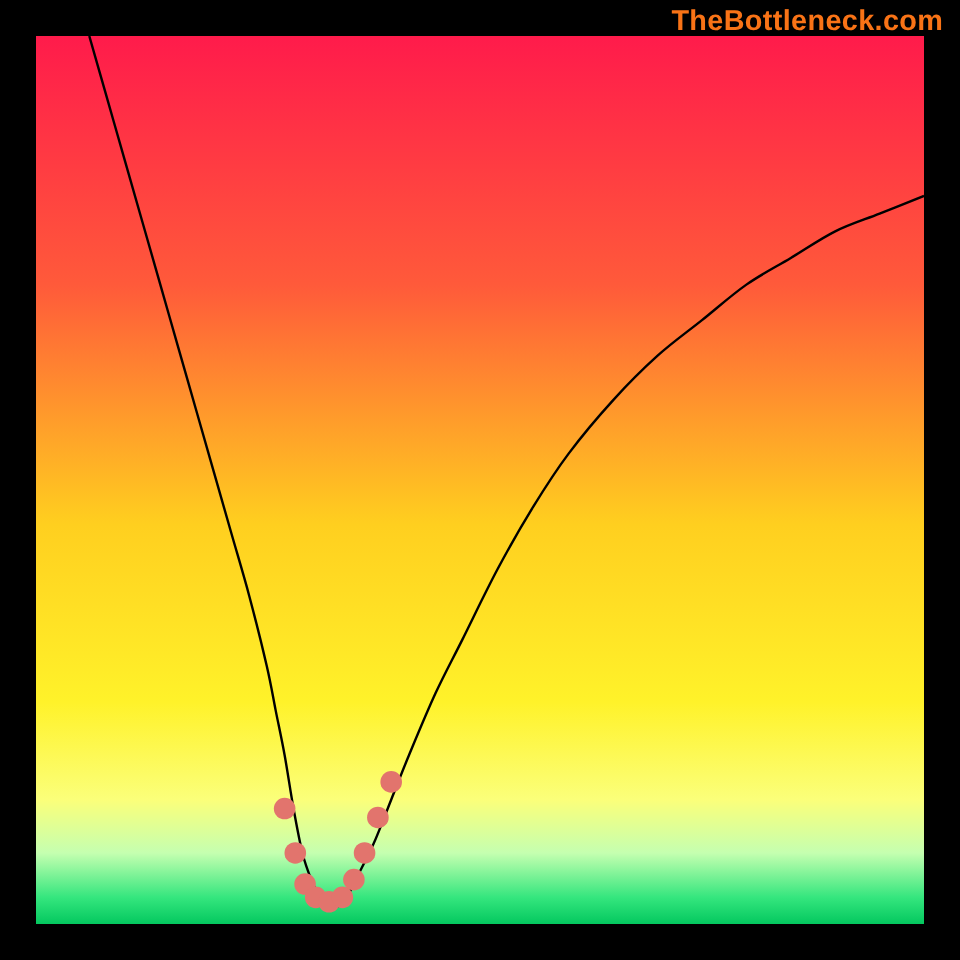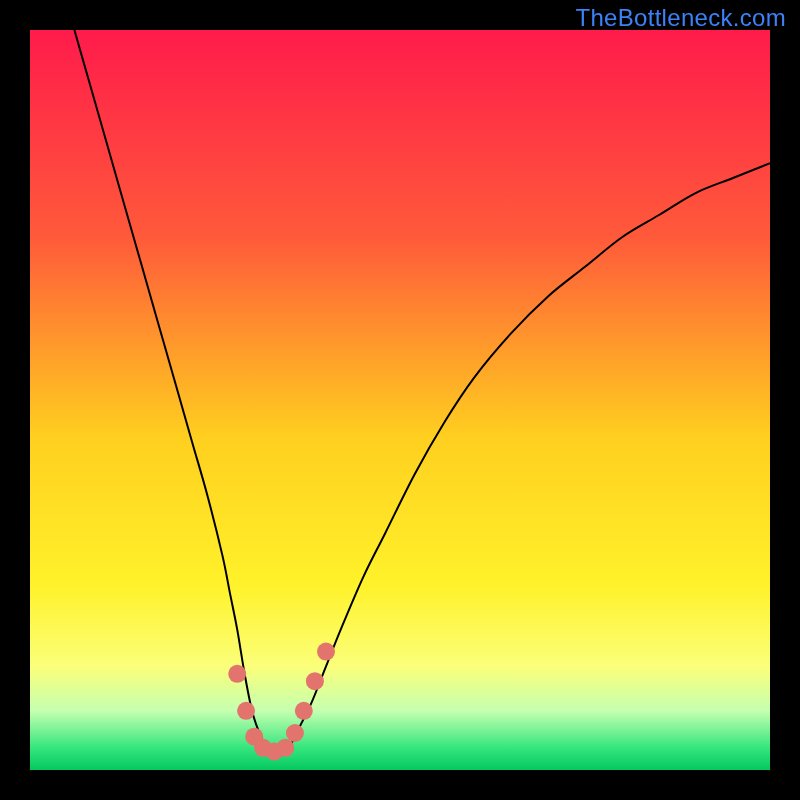--- a/index.html
+++ b/index.html
@@ -17,22 +17,22 @@
     width: 800px;
     height: 800px;
     background: #000;
   }
   .watermark {
     position: absolute;
     top: 4px;
     right: 14px;
     font-family: Arial, Helvetica, sans-serif;
     font-size: 24px;
-    font-weight: 400;
-    color: #3b82f6;
+    font-weight: 700;
+    color: #f97316;
     letter-spacing: 0.3px;
   }
   .plot {
     position: absolute;
     left: 30px;
     top: 30px;
     width: 740px;
     height: 740px;
   }
   svg { display: block; }

